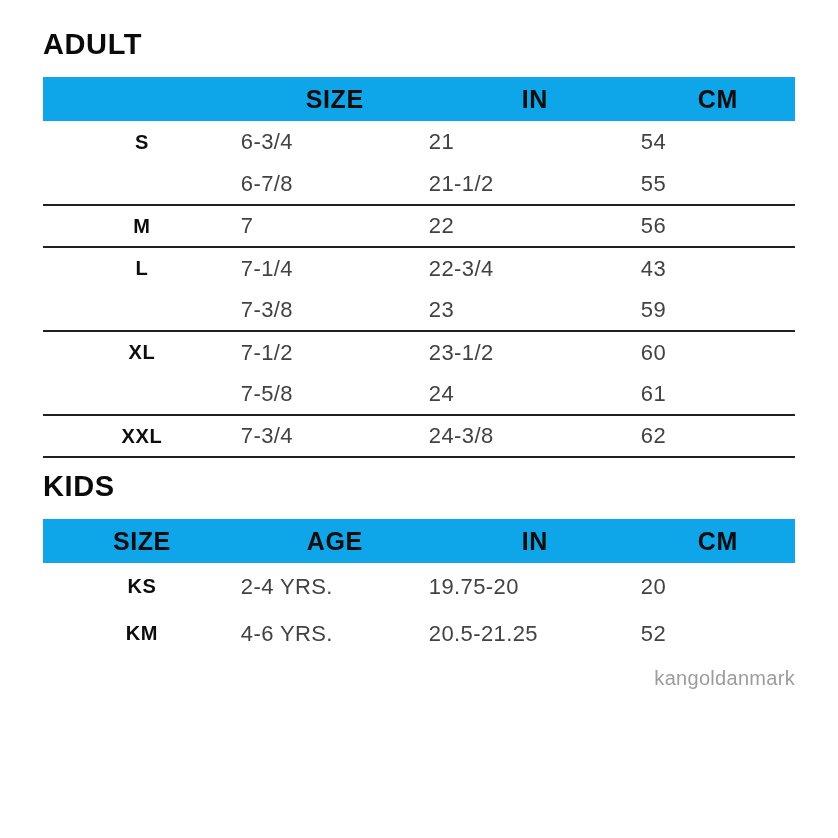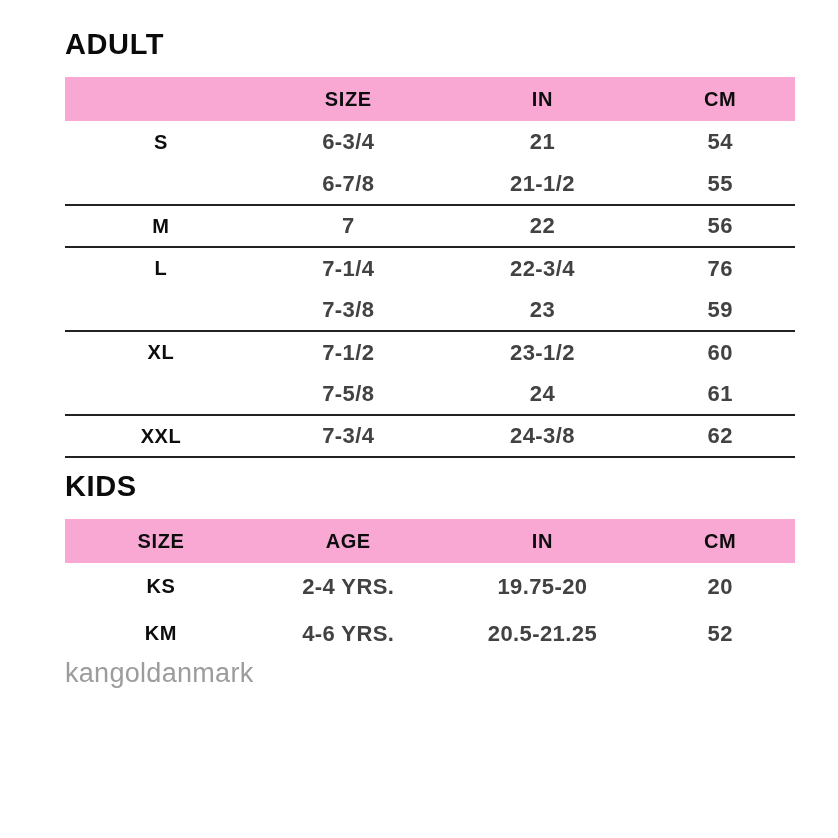--- a/index.html
+++ b/index.html
@@ -6,21 +6,21 @@
     margin: 0;
     padding: 0;
     background: #ffffff;
     font-family: "Liberation Sans", sans-serif;
   }
   .page {
     position: relative;
     box-sizing: border-box;
     width: 838px;
     height: 838px;
-    padding: 28px 43px 0 65px;
+    padding: 28px 43px 0 43px;
     background: #ffffff;
     overflow: hidden;
   }
   .section-title {
     margin: 0 0 16px 0;
     font-size: 29px;
     font-weight: 800;
     letter-spacing: 0.6px;
     color: #0b0b0b;
   }
@@ -30,55 +30,55 @@
   table {
     width: 100%;
     border-collapse: collapse;
     table-layout: fixed;
   }
   col.c1 { width: 26.3%; }
   col.c2 { width: 25.0%; }
   col.c3 { width: 28.2%; }
   col.c4 { width: 20.5%; }
   thead th {
-    background: #f9a8d4;
+    background: #0ea5e9;
     height: 44px;
-    font-size: 20px;
+    font-size: 25px;
     font-weight: 800;
     letter-spacing: 0.6px;
     color: #0d0d0d;
     text-align: center;
     vertical-align: middle;
     padding: 0;
   }
   .adult-table tbody tr { height: 42px; }
   .adult-table tbody.pair { border-bottom: 2.5px solid #212121; }
   th.rowlabel {
     font-size: 20px;
     font-weight: 800;
     letter-spacing: 0.6px;
     color: #0d0d0d;
     text-align: center;
     vertical-align: middle;
     padding: 0;
   }
   td.val {
     font-size: 22px;
-    font-weight: 700;
+    font-weight: 400;
     color: #424242;
     letter-spacing: 0.4px;
-    text-align: center;
+    text-align: left;
     vertical-align: middle;
     padding: 0;
   }
   .kids-table tbody tr { height: 47px; }
   .watermark {
-    margin-top: 1px;
-    text-align: left;
-    font-size: 27px;
+    margin-top: 10px;
+    text-align: right;
+    font-size: 20px;
     letter-spacing: 0.3px;
     color: #9c9c9c;
   }
 </style>
 </head>
 <body>
 
 <div class="page">
 
   <h1 class="section-title">ADULT</h1>
@@ -118,21 +118,21 @@
         <td class="val">7</td>
         <td class="val">22</td>
         <td class="val">56</td>
       </tr>
     </tbody>
     <tbody class="pair">
       <tr>
         <th class="rowlabel">L</th>
         <td class="val">7-1/4</td>
         <td class="val">22-3/4</td>
-        <td class="val">76</td>
+        <td class="val">43</td>
       </tr>
       <tr>
         <th class="rowlabel"></th>
         <td class="val">7-3/8</td>
         <td class="val">23</td>
         <td class="val">59</td>
       </tr>
     </tbody>
     <tbody class="pair">
       <tr>

